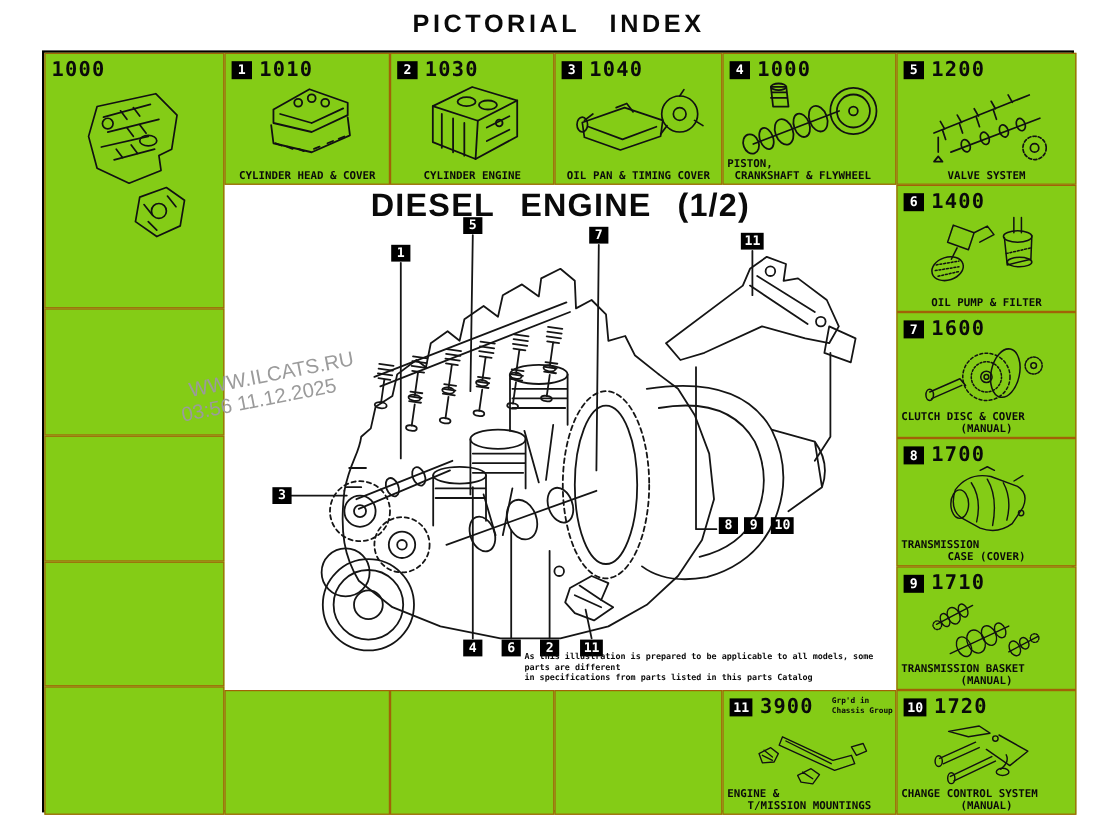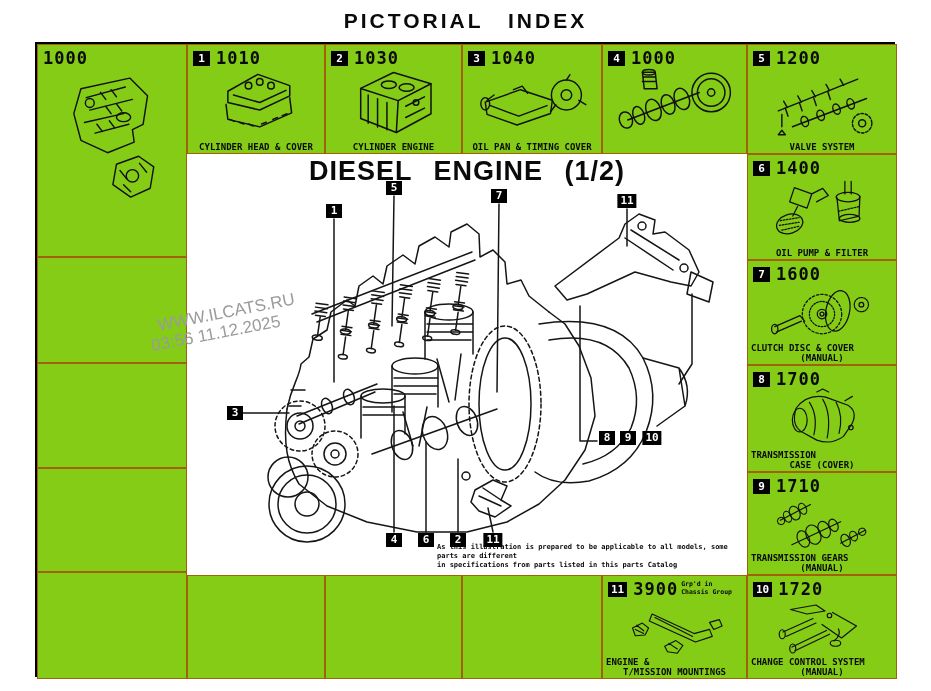--- a/index.html
+++ b/index.html
@@ -54,21 +54,21 @@
   .leader{stroke:#000 !important;stroke-width:1.6 !important;fill:none;}
   .callout{position:absolute;transform:translate(-50%,-50%);background:#000;color:#fff;
         font-weight:bold;font-size:11px;line-height:14px;min-width:10px;padding:0 3px;
         text-align:center;font-family:"DejaVu Sans Mono",monospace;}
   .note{position:absolute;left:250px;bottom:5px;width:306px;font-weight:bold;font-size:7px;
         line-height:9px;font-family:"DejaVu Sans Mono",monospace;}
   .watermark{position:absolute;left:146px;top:318px;transform:rotate(-11deg);
         transform-origin:left top;color:#9b9b9b;font-family:"Liberation Sans",sans-serif;
         font-size:17px;line-height:19px;pointer-events:none;}
   .watermark .w1{margin-left:10px;}
-  .corner-note{position:absolute;top:5px;right:14px;font-size:6.5px;line-height:7.5px;
+  .corner-note{position:absolute;top:5px;right:2px;font-size:6.5px;line-height:7.5px;
         font-weight:bold;text-align:left;}
 </style>
 </head>
 <body>
 
 <div class="page">
   <div class="page-title">PICTORIAL INDEX</div>
 
   <div class="board">
 
@@ -164,20 +164,24 @@
           <ellipse cx="42" cy="49" rx="8" ry="12" transform="rotate(-20 42 49)"></ellipse>
           <ellipse cx="58" cy="43" rx="7" ry="11" transform="rotate(-20 58 43)"></ellipse>
           <ellipse cx="73" cy="37" rx="8" ry="12" transform="rotate(-20 73 37)"></ellipse>
           <ellipse cx="12" cy="60" rx="7" ry="9" transform="rotate(-20 12 60)"></ellipse>
           <path d="M30,8 h14 l2,18 h-14 Z M31,13 h13 M30,18 h14"></path>
           <ellipse cx="37" cy="8" rx="7" ry="3"></ellipse>
           <circle cx="105" cy="30" r="21"></circle>
             <circle cx="105" cy="30" r="15"></circle>
             <circle cx="105" cy="30" r="4"></circle>
         </svg>
+      </div>
+      <div class="lbl">
+        <span class="l1">PISTON,</span>
+        <span class="l2" style="padding-left:6px;">CRANKSHAFT &amp; FLYWHEEL</span>
       </div>
     </div>
 
     <div class="cell c1200">
       <div class="hdr">
           <span class="badge">5</span>
         <span class="code">1200</span>
         </div>
       <div class="art">
         <svg viewBox="0 0 135 85" preserveAspectRatio="xMidYMid meet">
@@ -283,21 +287,21 @@
           <ellipse cx="58" cy="58" rx="10" ry="14" transform="rotate(-25 58 58)"></ellipse>
           <ellipse cx="73" cy="51" rx="8" ry="12" transform="rotate(-25 73 51)"></ellipse>
           <ellipse cx="86" cy="45" rx="6" ry="9" transform="rotate(-25 86 45)"></ellipse>
           <path d="M96,70 L130,52"></path>
           <ellipse cx="103" cy="66" rx="6" ry="9" transform="rotate(-25 103 66)"></ellipse>
           <ellipse cx="114" cy="60" rx="5" ry="7" transform="rotate(-25 114 60)"></ellipse>
           <circle cx="126" cy="54" r="5" stroke-dasharray="2 1.5"></circle>
         </svg>
       </div>
       <div class="lbl">
-        <span class="l1">TRANSMISSION GEARS</span>
+        <span class="l1">TRANSMISSION BASKET</span>
         <span class="l2 r">(MANUAL)</span>
       </div>
     </div>
 
     <div class="cell c1720">
       <div class="hdr">
           <span class="badge">10</span>
         <span class="code">1720</span>
         </div>
       <div class="art" style="bottom:22px;">

